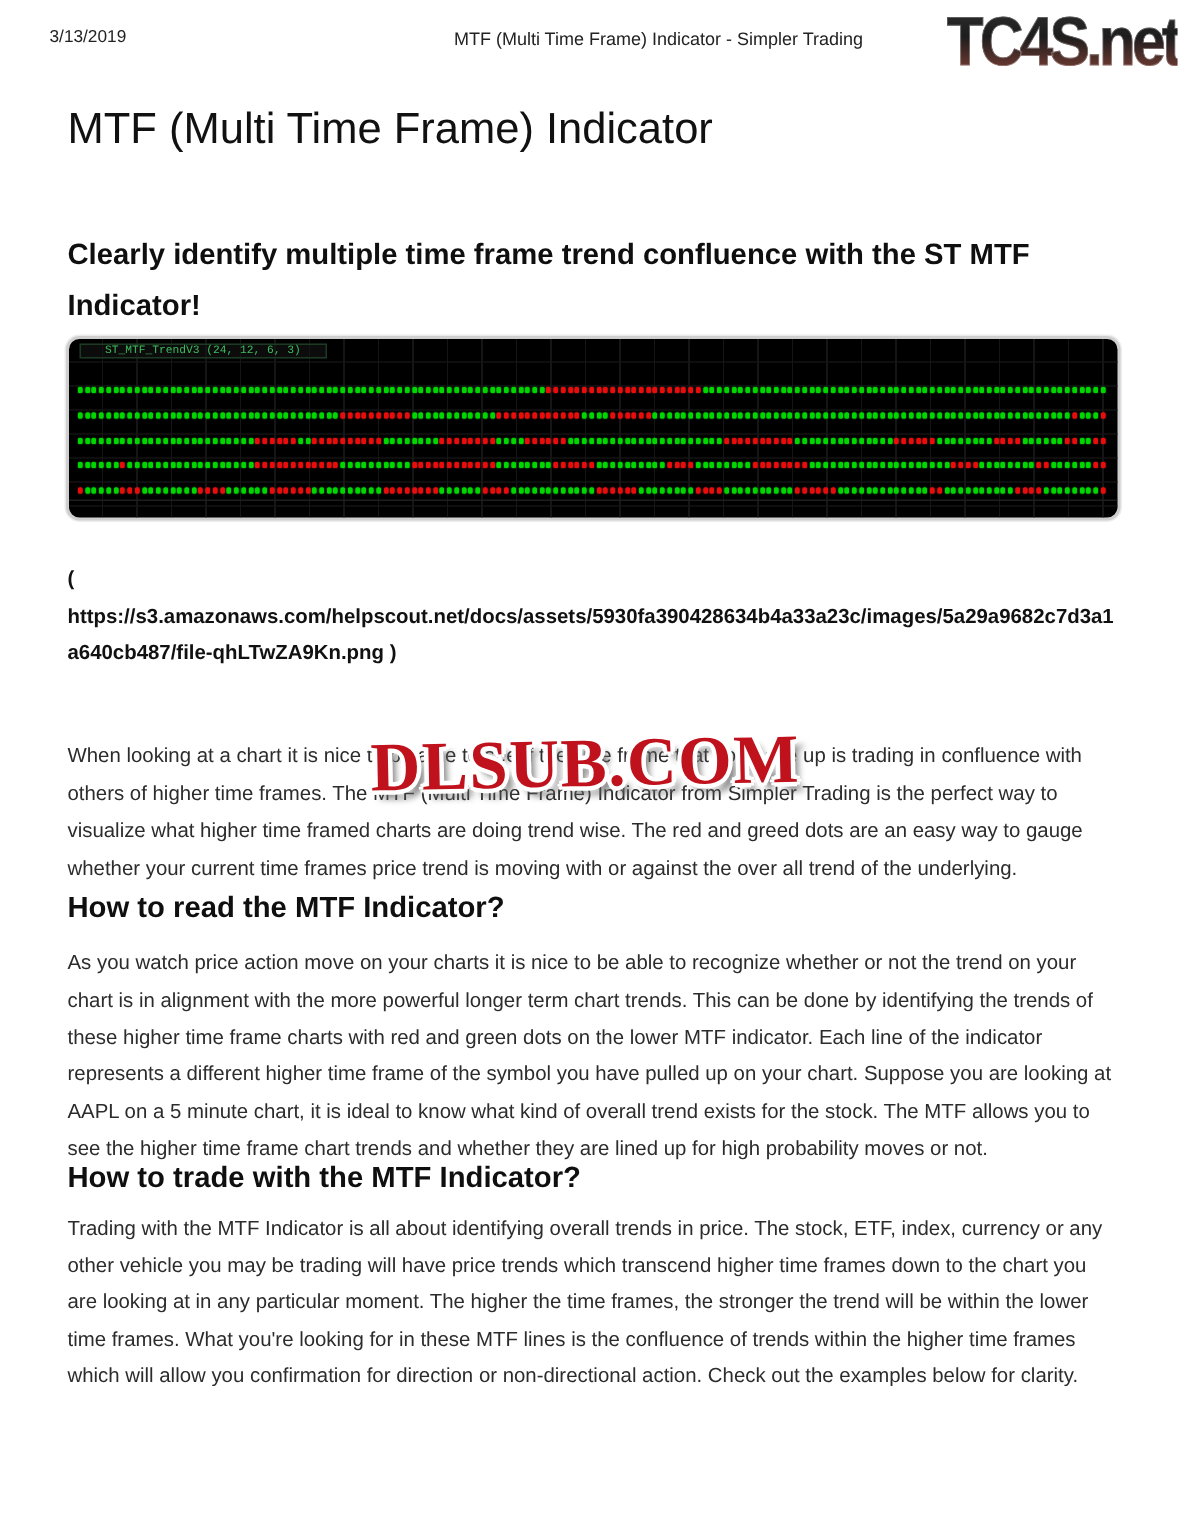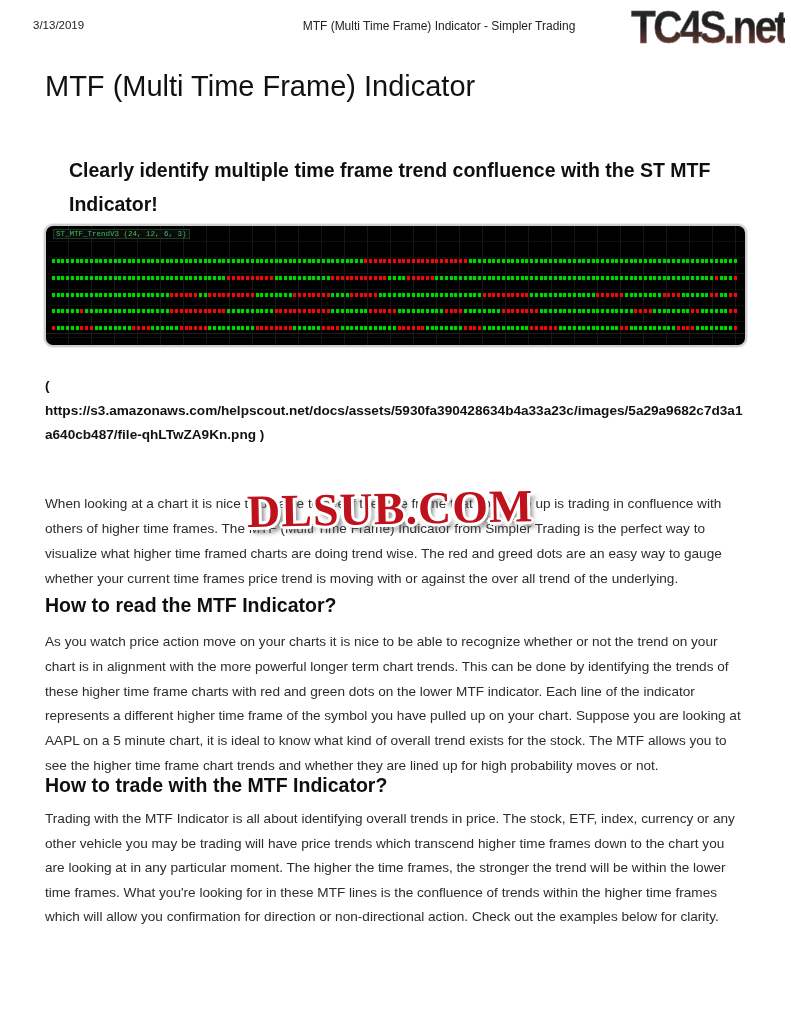--- a/index.html
+++ b/index.html
@@ -50,21 +50,21 @@
   .article-title {
     position: absolute; top: 70px; left: 45px; right: 46px;
     font-size: 29px; font-weight: 400; color: #111;
   }
   .intro-text {
     position: absolute; top: 113px; left: 45px; right: 46px;
     font-size: 13.6px; color: #2c2c2c;
   }
   .headline {
     position: absolute; top: 153px; left: 45px; right: 56px;
-    font-size: 19.5px; font-weight: 700; line-height: 34px; color: #0f0f0f; margin-left: 24px;
+    font-size: 19.5px; font-weight: 700; line-height: 34px; color: #0f0f0f;
   }
 
   
   .chart-panel {
     position: absolute; top: 224px; left: 44px;
     width: 703px; height: 123px;
     background: #000;
     border: 2px solid #cfcfcf;
     border-radius: 9px;
     overflow: hidden;
@@ -74,21 +74,21 @@
     position: absolute; inset: 0;
     background:
       repeating-linear-gradient(to right, transparent 0px, transparent 22px, #151515 22px, #151515 23px),
       repeating-linear-gradient(to bottom, transparent 0px, transparent 15px, #0e0e0e 15px, #0e0e0e 16px);
   }
   .chart-label {
     position: absolute; top: 3px; left: 7px;
     font-family: "Liberation Mono", monospace;
     font-size: 7.5px; color: #3dbd5d;
     background: rgba(20,20,20,0.6);
-    padding: 0 2px;
+    padding: 0 16px;
     border: 1px solid #1d3a24;
   }
   .chart-bottom-line {
     position: absolute; left: 0; right: 0; bottom: 11px;
     border-top: 1px solid #1e1e1e;
   }
   .dot-rows {
     position: absolute; left: 6px; top: 23px; height: 71px;
     display: flex; flex-direction: column; justify-content: space-between;
   }

